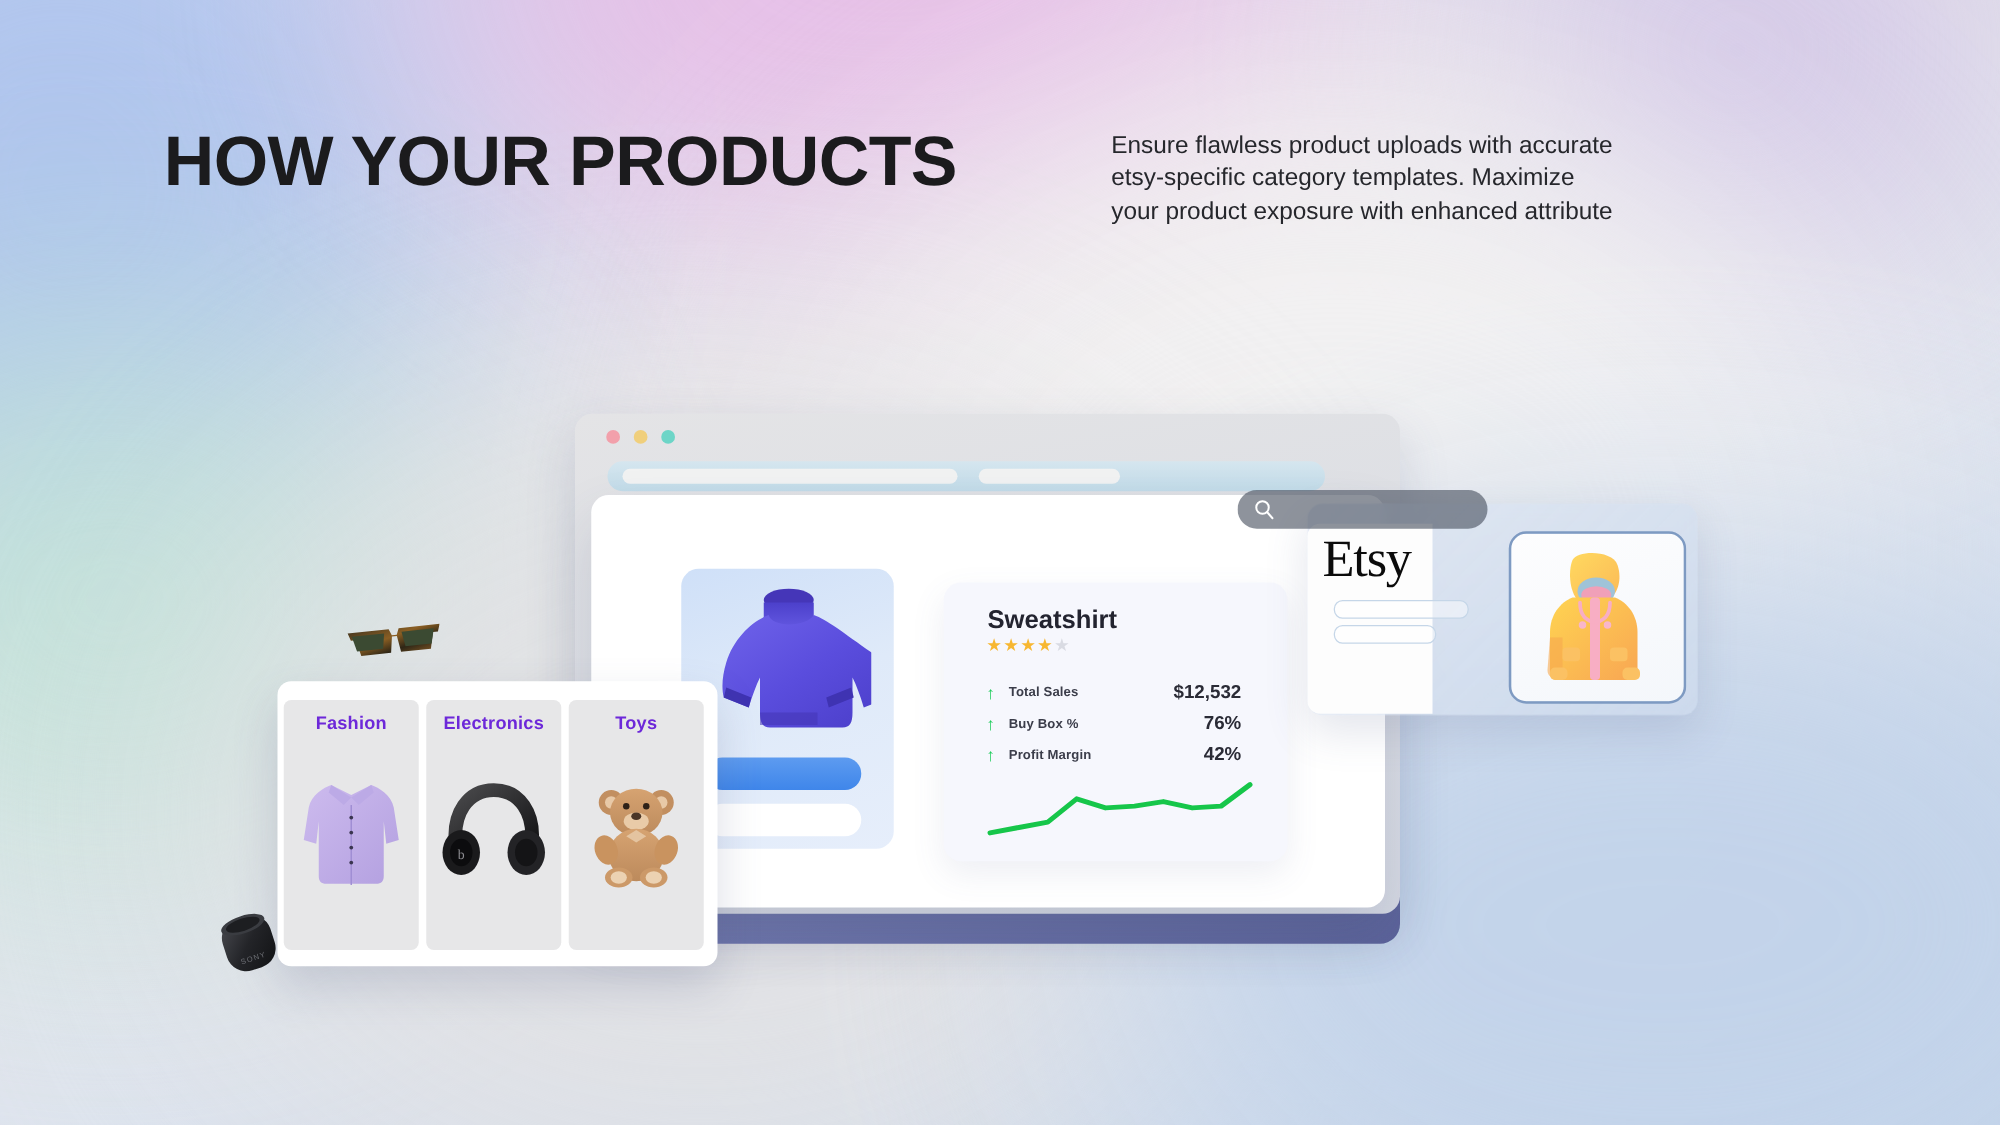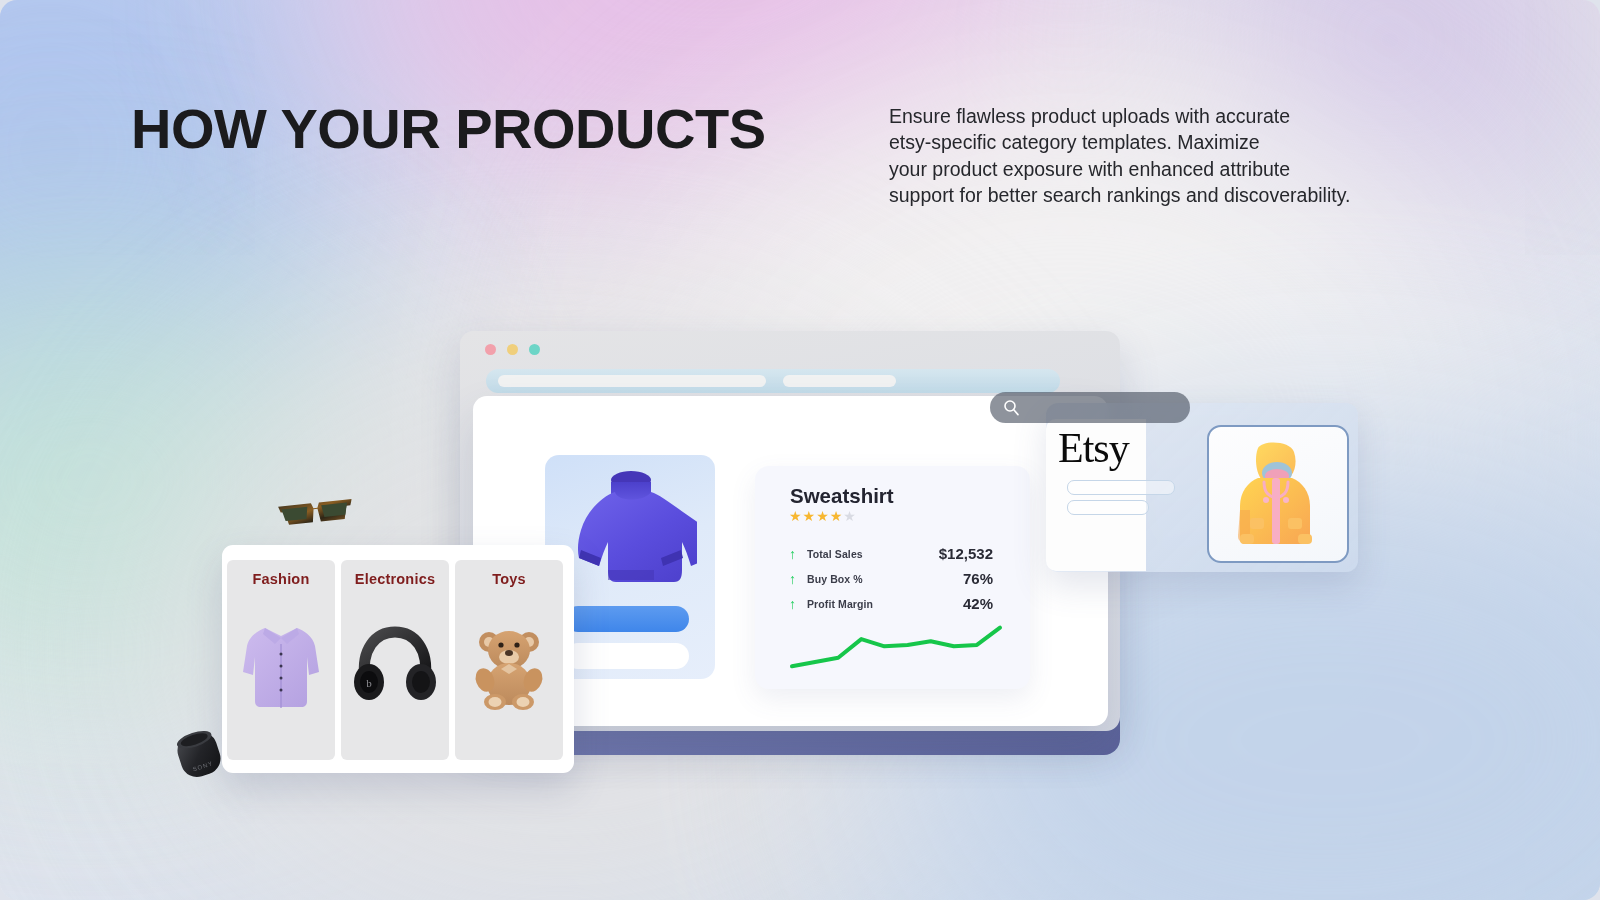--- a/index.html
+++ b/index.html
@@ -1,21 +1,21 @@
 <!DOCTYPE html>
 <html><head>
 <meta charset="utf-8">
 <style>
   html,body{margin:0;padding:0;}
   body{
     width:1600px;height:900px;overflow:hidden;position:relative;
     font-family:"Liberation Sans", sans-serif;
     background:#dfe3ec;
   }
-  .stage{position:absolute;inset:0;overflow:hidden;border-radius:17px;}
+  .stage{position:absolute;inset:0;overflow:hidden;}
 
   
   .bg-base{position:absolute;inset:0;
     background:linear-gradient(160deg,#cfd8ee 0%,#e7e6ea 35%,#dfe4ee 60%,#c6d6ea 100%);}
   .bg-blob{position:absolute;border-radius:50%;filter:blur(110px);}
   .blob-pink{width:760px;height:420px;left:330px;top:-230px;background:#e9b9e6;opacity:.85;}
   .blob-blue{width:620px;height:620px;left:-260px;top:-160px;background:#aec4ee;opacity:.95;}
   .blob-mint{width:560px;height:460px;left:-190px;top:250px;background:#bfe3d6;opacity:.8;}
   .blob-white{width:900px;height:760px;left:620px;top:60px;background:#f3f2f2;opacity:.95;}
   .blob-gray{width:820px;height:640px;left:150px;top:330px;background:#e2e2e4;opacity:.9;}
@@ -98,21 +98,21 @@
   .cat-panel{
     position:absolute;left:222px;top:545px;width:352px;height:228px;border-radius:11px;
     background:#ffffff;box-shadow:0 16px 36px rgba(80,90,130,.20);
   }
   .cat-card{position:absolute;top:560px;width:108px;height:200px;border-radius:6px;
     background:#e7e7e8;}
   .cat-card.c1{left:227px;}
   .cat-card.c2{left:341px;}
   .cat-card.c3{left:455px;}
   .cat-label{position:absolute;width:108px;text-align:center;top:571px;
-    font-size:14.5px;font-weight:700;color:#7f1d1d;letter-spacing:.2px;}
+    font-size:14.5px;font-weight:700;color:#6d28d9;letter-spacing:.2px;}
   .cat-label.c1{left:227px;}
   .cat-label.c2{left:341px;}
   .cat-label.c3{left:455px;}
   .cat-art{position:absolute;top:612px;width:108px;height:105px;}
   .cat-art.c1{left:227px;}
   .cat-art.c2{left:341px;}
   .cat-art.c3{left:455px;}
 
   
   .glass-panel{
@@ -166,21 +166,20 @@
   <div class="bg-blob blob-steel"></div>
 
   <div class="headline">
     <p class="hl-line hl-1">HOW YOUR PRODUCTS</p>
   </div>
 
   <div class="paragraph">
     <span>Ensure flawless product uploads with accurate</span>
     <span>etsy-specific category templates. Maximize</span>
     <span>your product exposure with enhanced attribute</span>
-    <span>support for better search rankings and discoverability.</span>
   </div>
 
   <div class="win-shadow"></div>
   <div class="win-chrome"></div>
 
   <div class="dots">
     <span class="dot dot-r"></span>
     <span class="dot dot-y"></span>
     <span class="dot dot-g"></span>
   </div>

